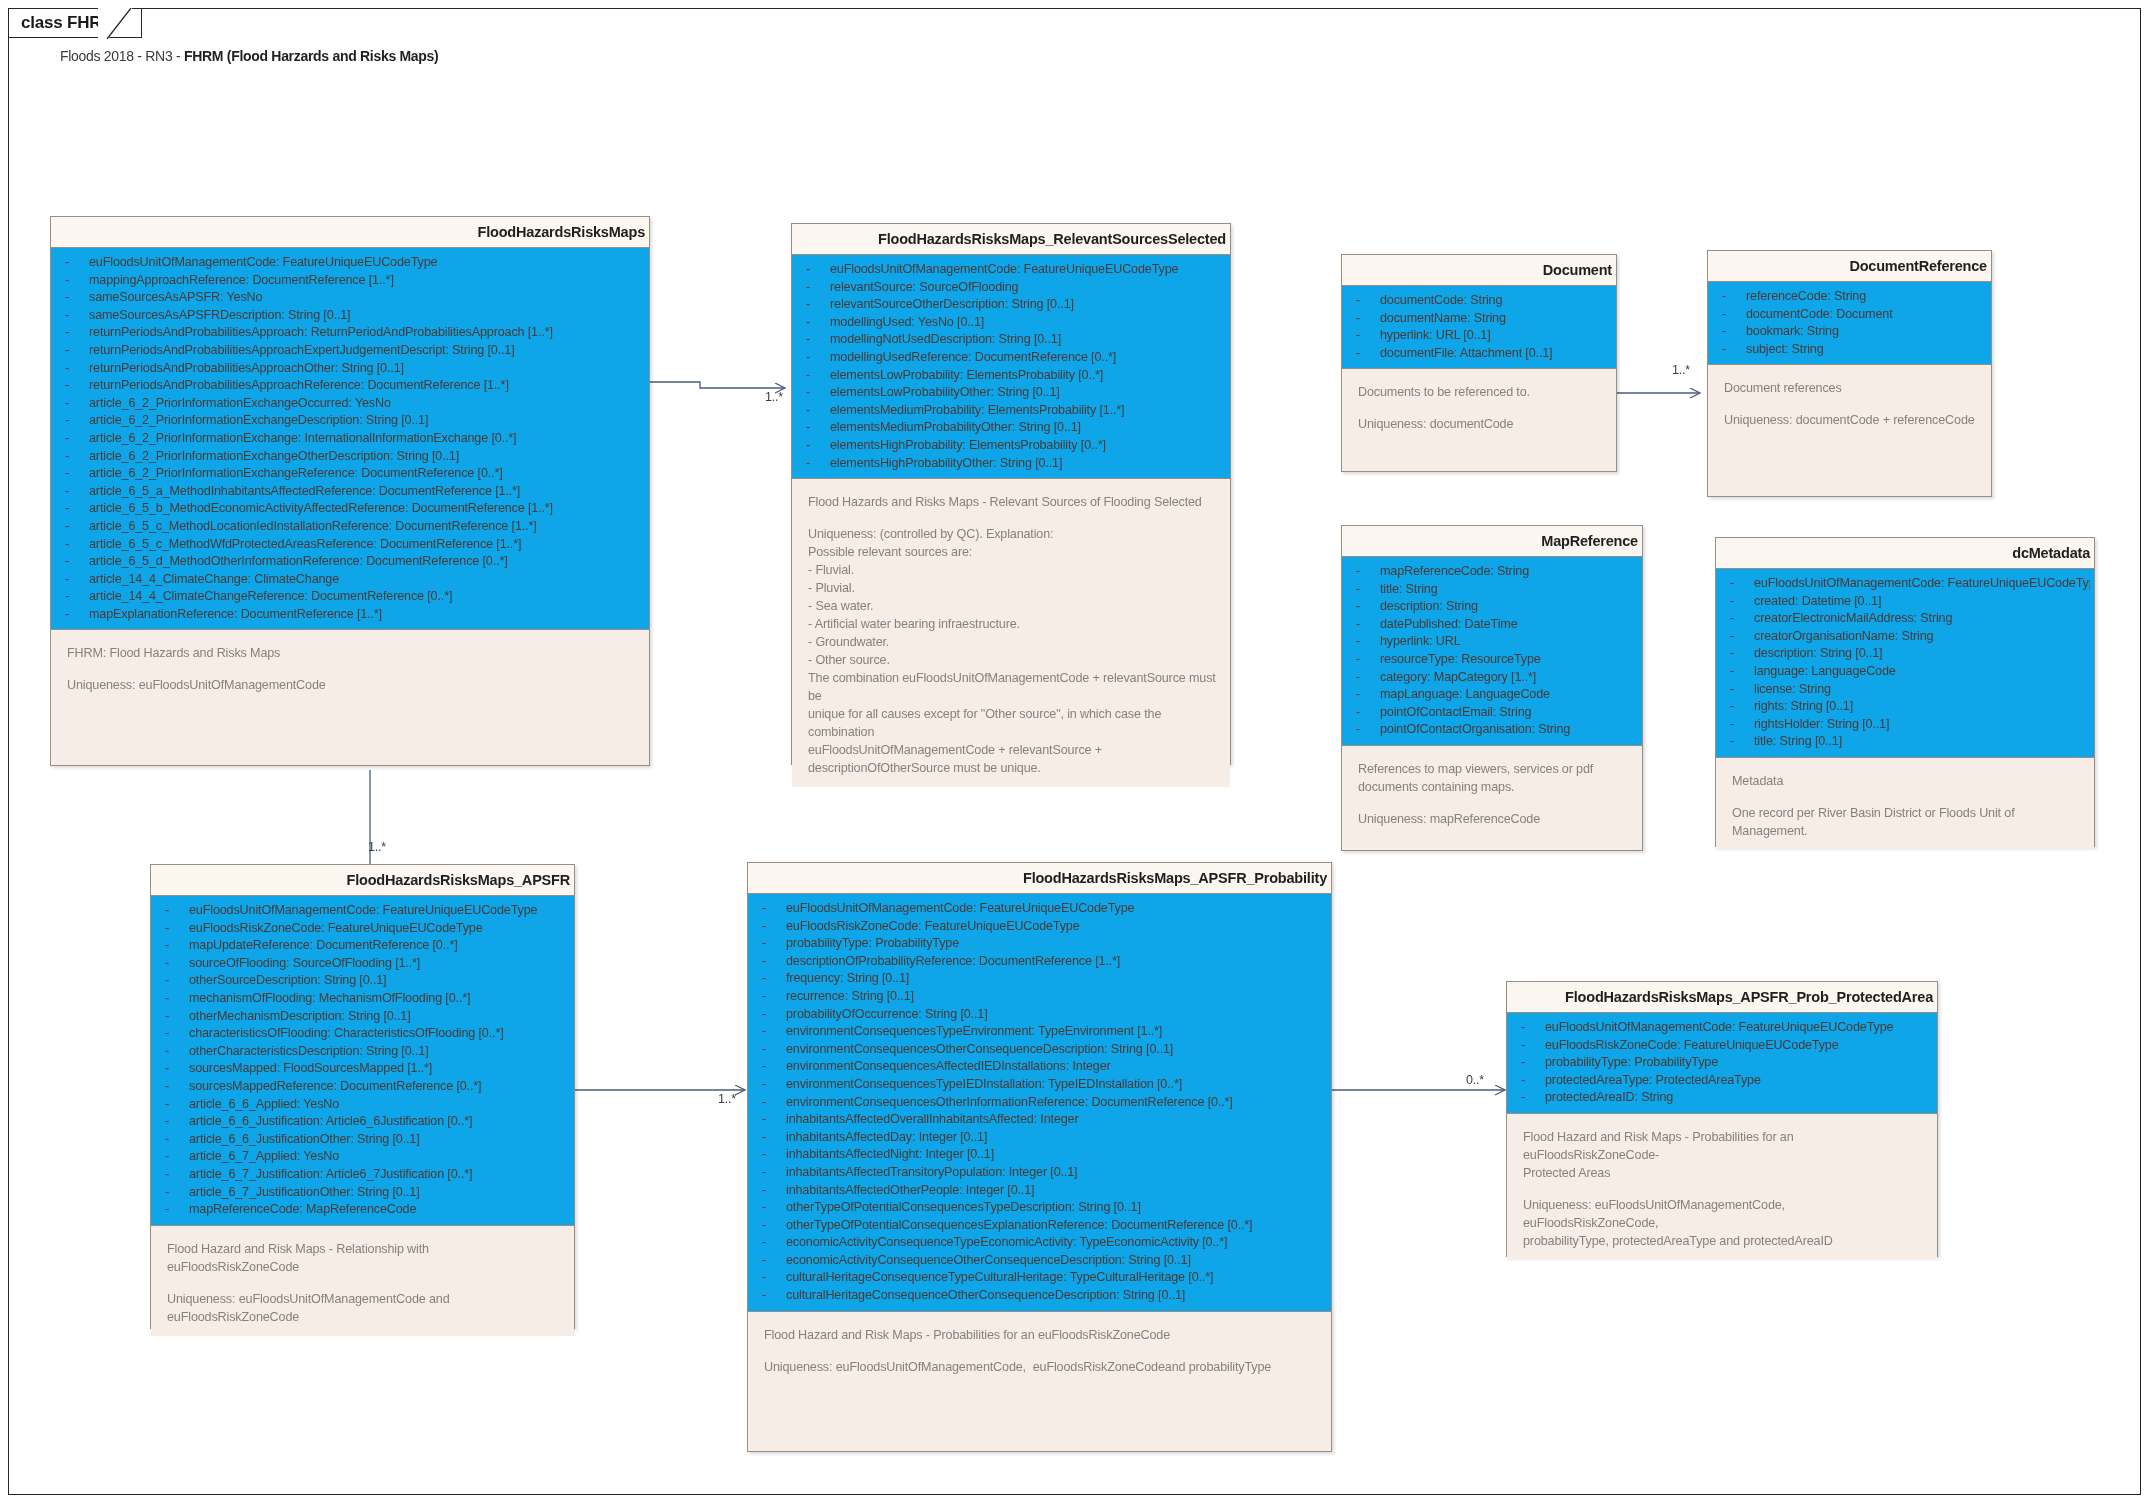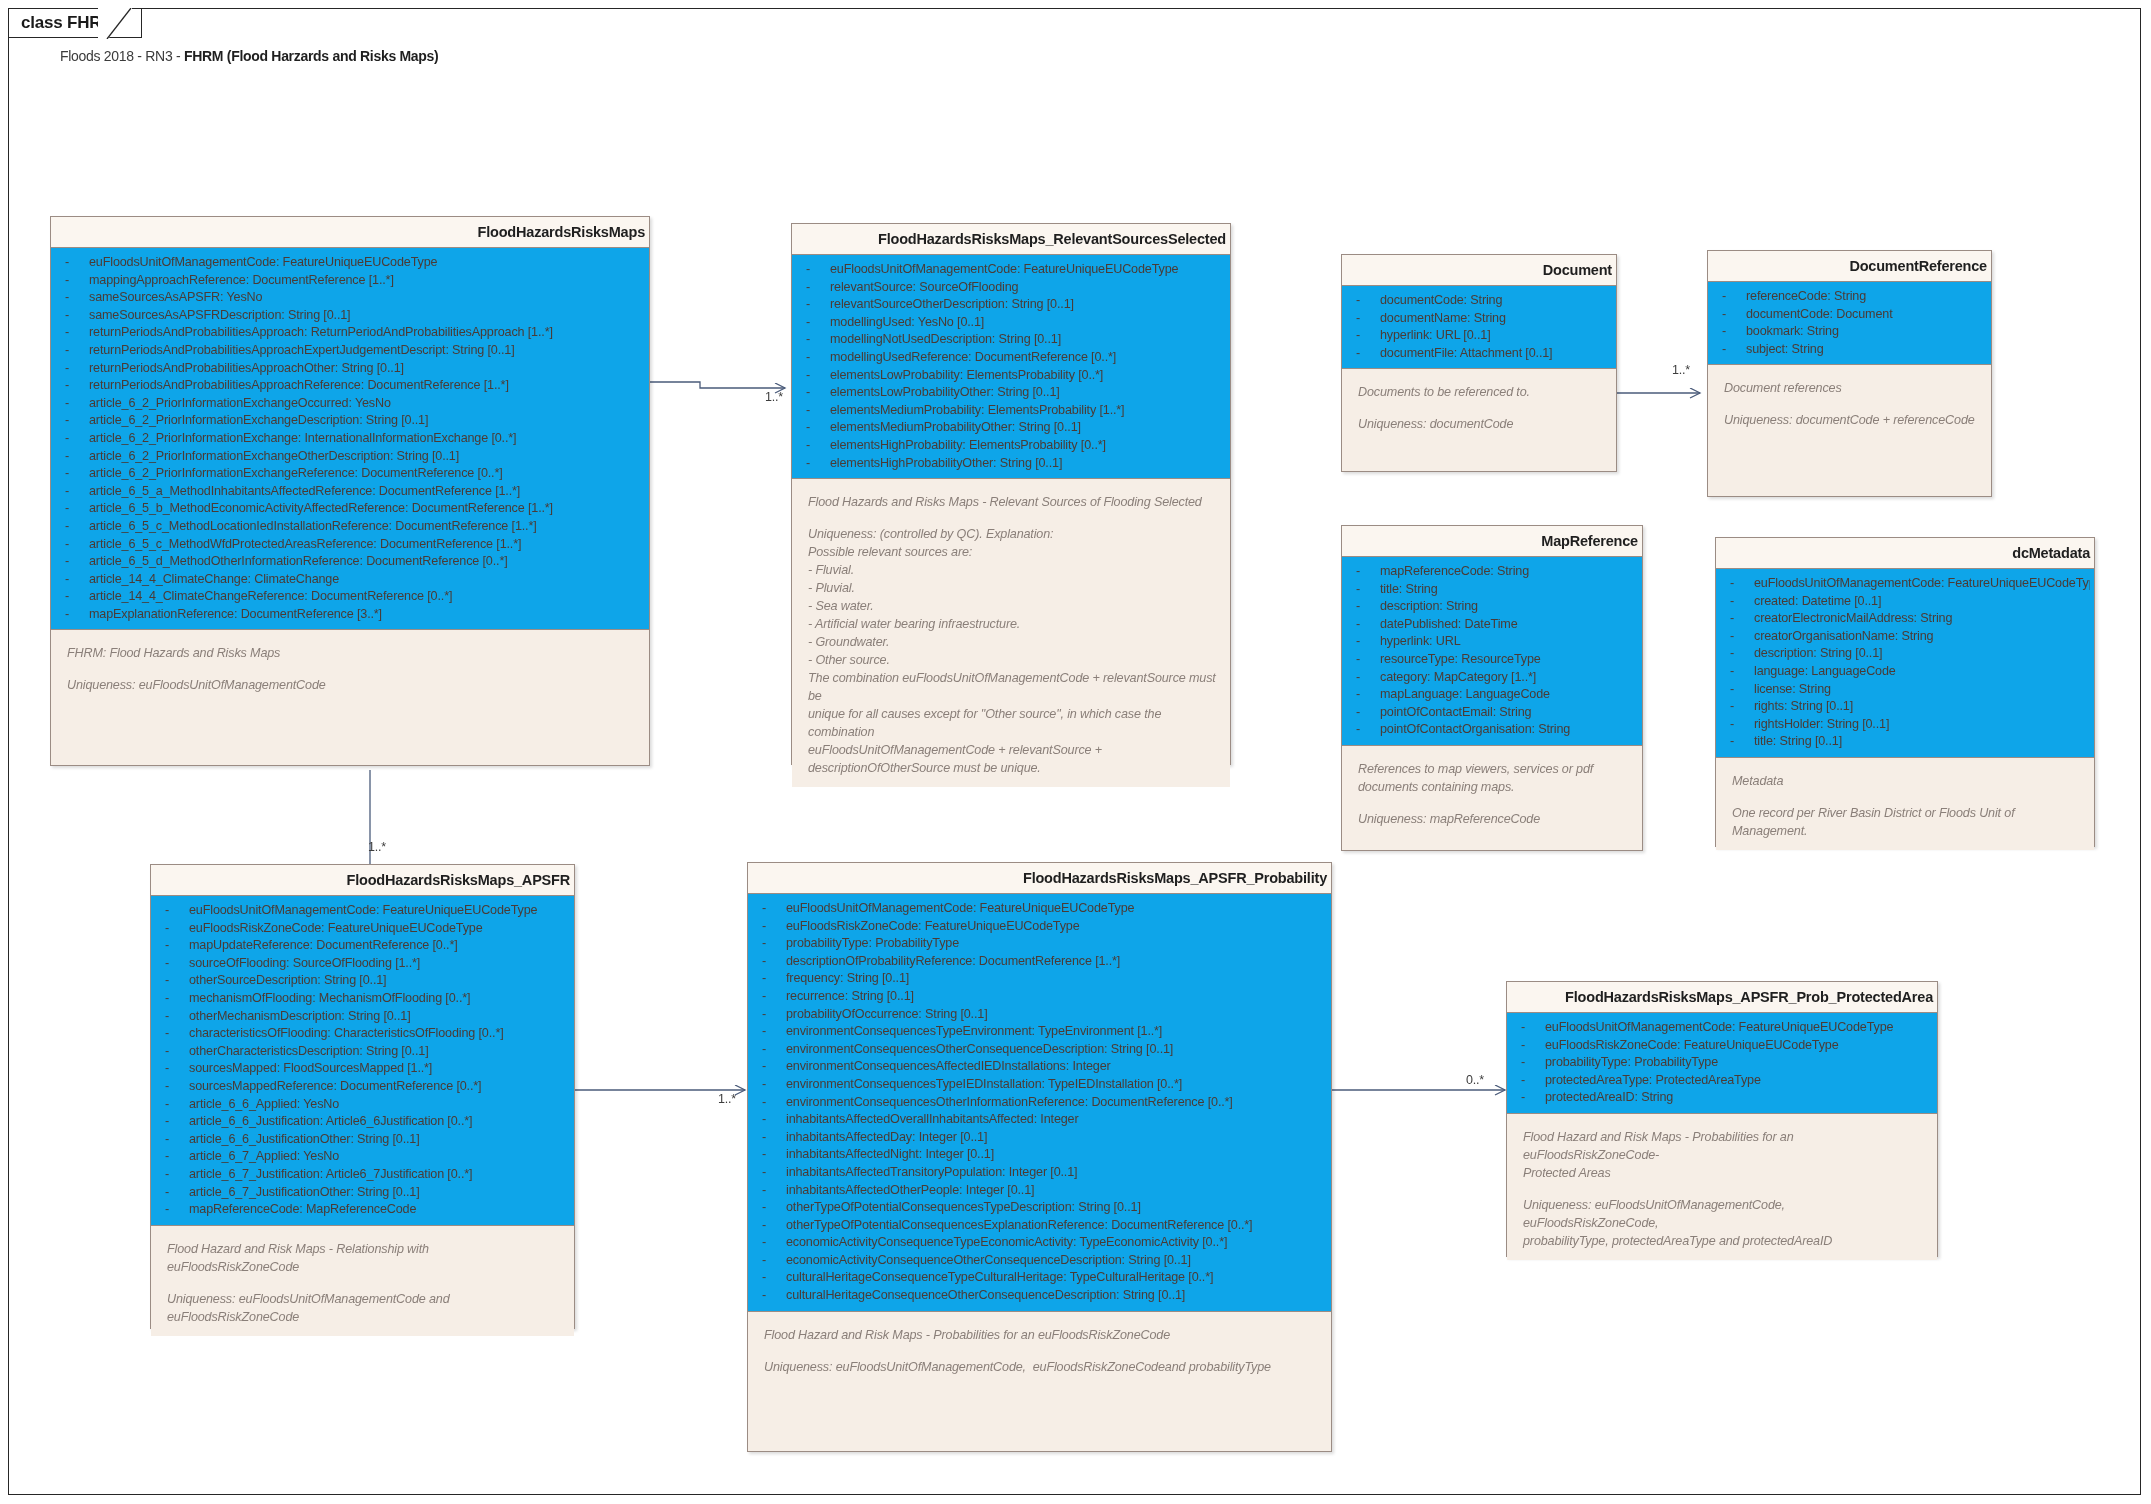--- a/index.html
+++ b/index.html
@@ -107,21 +107,21 @@
   }
   .uml .notes {
     border-top: 1px solid #9b8c84;
     background: #f6eee6;
     padding: 14px 14px 10px 16px;
     font-size: 12.6px;
     line-height: 18px;
     color: #8a7f79;
     letter-spacing: -0.15px;
   }
-  .uml .notes .para { margin-bottom: 14px; white-space: pre-wrap; font-style: italic;}
+  .uml .notes .para { margin-bottom: 14px; white-space: pre-wrap;}
   .uml .notes .para:last-child { margin-bottom: 0; }
 
   
   svg.links {
     position: absolute;
     left: 0; top: 0;
     width: 2151px; height: 1504px;
     pointer-events: none;
   }
   .mult {
@@ -190,21 +190,21 @@
         <div class="attr"><span class="vis">-</span><span>article_6_2_PriorInformationExchange: InternationalInformationExchange [0..*]</span></div>
         <div class="attr"><span class="vis">-</span><span>article_6_2_PriorInformationExchangeOtherDescription: String [0..1]</span></div>
         <div class="attr"><span class="vis">-</span><span>article_6_2_PriorInformationExchangeReference: DocumentReference [0..*]</span></div>
         <div class="attr"><span class="vis">-</span><span>article_6_5_a_MethodInhabitantsAffectedReference: DocumentReference [1..*]</span></div>
         <div class="attr"><span class="vis">-</span><span>article_6_5_b_MethodEconomicActivityAffectedReference: DocumentReference [1..*]</span></div>
         <div class="attr"><span class="vis">-</span><span>article_6_5_c_MethodLocationIedInstallationReference: DocumentReference [1..*]</span></div>
         <div class="attr"><span class="vis">-</span><span>article_6_5_c_MethodWfdProtectedAreasReference: DocumentReference [1..*]</span></div>
         <div class="attr"><span class="vis">-</span><span>article_6_5_d_MethodOtherInformationReference: DocumentReference [0..*]</span></div>
         <div class="attr"><span class="vis">-</span><span>article_14_4_ClimateChange: ClimateChange</span></div>
         <div class="attr"><span class="vis">-</span><span>article_14_4_ClimateChangeReference: DocumentReference [0..*]</span></div>
-        <div class="attr"><span class="vis">-</span><span>mapExplanationReference: DocumentReference [3..*]</span></div>
+        <div class="attr"><span class="vis">-</span><span>mapExplanationReference: DocumentReference [1..*]</span></div>
       </div>
     <div class="notes">
         <div class="para">FHRM: Flood Hazards and Risks Maps</div>
         <div class="para">Uniqueness: euFloodsUnitOfManagementCode</div>
       </div>
   </div>
 
   <div class="uml" style="left:791px; top:223px; width:440px; height:542px;">
     <div class="hdr">FloodHazardsRisksMaps_RelevantSourcesSelected</div>
     <div class="attrs">

